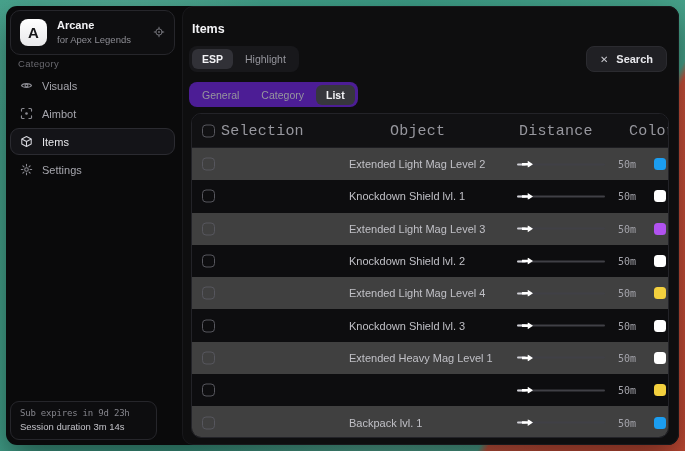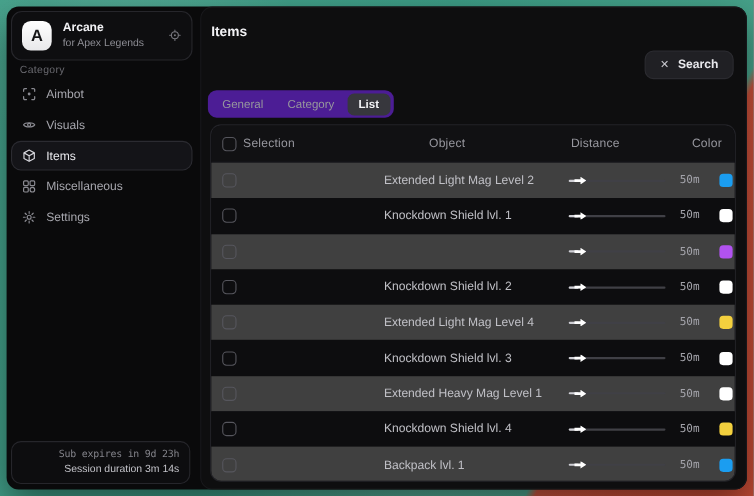--- a/index.html
+++ b/index.html
@@ -37,22 +37,22 @@
   .nav-item {
     height:27px; border-radius:9px; display:flex; align-items:center; gap:9px;
     padding:0 9px; margin-bottom:1px; border:1px solid transparent; cursor:pointer;
   }
   .nav-item .nav-ic { color:#8b8b92; display:flex; }
   .nav-item .nav-label { font-size:11px; color:#a6a6ad; }
   .nav-item.active { background:#141418; border-color:#2b2b31; }
   .nav-item.active .nav-label { color:#e8e8ec; }
   .nav-item.active .nav-ic { color:#d6d6dc; }
   .footer-card {
-    position:absolute; left:4px; bottom:5px; width:163px; height:39px;
-    border:1px solid #26262b; border-radius:9px; background:#0d0d0f; padding:6px 9px;text-align:right;
+    position:absolute; left:4px; bottom:5px; width:147px; height:39px;
+    border:1px solid #26262b; border-radius:9px; background:#0d0d0f; padding:6px 9px;
   }
   .foot-line1 { font-family:"DejaVu Sans Mono", monospace; font-size:9px; color:#84848b; margin-bottom:3px; letter-spacing:-0.2px; }
   .foot-line2 { font-size:9.5px; color:#c3c3c9; }
   
   .main {
     position:absolute; left:176px; top:0; right:0; bottom:0;
     background:#0e0e0f; border-radius:11px; border:1px solid #18181b;
   }
   .main-title { position:absolute; left:9px; top:15px; font-size:12.5px; font-weight:700; color:#f2f2f5; }
   .seg {
@@ -74,21 +74,21 @@
   }
   .search-x { font-size:10px; color:#c9c9cf; font-weight:400; }
   
   .table-card {
     position:absolute; left:8px; top:106px; width:478px; height:325px;
     border:1px solid #232328; border-radius:10px; background:#0d0d0f; overflow:hidden;
   }
   .thead {
     position:relative; height:34px; background:#111113; border-bottom:1px solid #1d1d21;
   }
-  .hcell { position:absolute; top:50%; transform:translateY(-50%); font-family:Liberation Sans, sans-serif; font-size:11px; color:#97979e; letter-spacing:0.2px; }
+  .hcell { position:absolute; top:50%; transform:translateY(-50%); font-family:Liberation Mono, monospace; font-size:15px; color:#97979e; letter-spacing:0.2px; }
   .h-sel { left:29px; } .h-obj { left:157px;margin-left:41px; } .h-dist { left:327px; } .h-col { left:437px; }
   .trow { position:relative; height:32.3px; }
   .trow.lite { background:#404040; }
   .trow.dark { background:#0d0d0f; }
   .cb {
     position:absolute; left:10px; top:50%; transform:translateY(-50%);
     width:13px; height:13px; border:1.5px solid #56565d; border-radius:4px; background:transparent; cursor:pointer;
   }
   .obj { position:absolute; left:157px; top:50%; transform:translateY(-50%); font-size:11px; color:#c0c0c6; white-space:nowrap; }
   .slider { position:absolute; left:325px; top:50%; transform:translateY(-50%); width:88px; height:9px; cursor:pointer; }
@@ -121,79 +121,72 @@
           <path d="M8 1.6v2.2M8 12.2v2.2M1.6 8h2.2M12.2 8h2.2"></path>
         </svg>
       </span>
     </div>
 
     <div class="category-label">Category</div>
 
     <div class="nav">
       <div class="nav-item">
         <span class="nav-ic">
+          <svg width="13" height="13" viewBox="0 0 16 16" fill="none" stroke="currentColor" stroke-width="1.3">
+            <path d="M1.8 8C3.6 4.9 12.4 4.9 14.2 8C12.4 11.1 3.6 11.1 1.8 8Z"></path>
+              <circle cx="8" cy="8" r="1.7"></circle>
+          </svg>
+        </span>
+        <span class="nav-label">Visuals</span>
+      </div>
+      <div class="nav-item">
+        <span class="nav-ic">
           <svg width="13" height="13" viewBox="0 0 16 16" fill="none" stroke="currentColor" stroke-width="1.4" stroke-linecap="round">
             <path d="M1.8 5V3.2A1.4 1.4 0 0 1 3.2 1.8H5"></path>
               <path d="M11 1.8h1.8A1.4 1.4 0 0 1 14.2 3.2V5"></path>
             <path d="M14.2 11v1.8a1.4 1.4 0 0 1-1.4 1.4H11"></path>
               <path d="M5 14.2H3.2a1.4 1.4 0 0 1-1.4-1.4V11"></path>
             <circle cx="8" cy="8" r="1.6" fill="currentColor" stroke="none"></circle>
           </svg>
         </span>
         <span class="nav-label">Aimbot</span>
       </div>
-      <div class="nav-item">
-        <span class="nav-ic">
-          <svg width="13" height="13" viewBox="0 0 16 16" fill="none" stroke="currentColor" stroke-width="1.3">
-            <path d="M1.8 8C3.6 4.9 12.4 4.9 14.2 8C12.4 11.1 3.6 11.1 1.8 8Z"></path>
-              <circle cx="8" cy="8" r="1.7"></circle>
-          </svg>
-        </span>
-        <span class="nav-label">Visuals</span>
-      </div>
       <div class="nav-item active">
         <span class="nav-ic">
           <svg width="13" height="13" viewBox="0 0 16 16" fill="none" stroke="currentColor" stroke-width="1.3" stroke-linejoin="round">
             <path d="M8 1.8 13.8 4.9v6.2L8 14.2 2.2 11.1V4.9Z"></path>
               <path d="M2.2 4.9 8 8l5.8-3.1M8 8v6.2"></path>
           </svg>
         </span>
         <span class="nav-label">Items</span>
       </div>
       <div class="nav-item">
         <span class="nav-ic">
-          <svg width="13" height="13" viewBox="0 0 16 16" fill="none" stroke="currentColor" stroke-width="1.3">
-            <rect x="1.8" y="1.8" width="5.2" height="5.2" rx="1.2"></rect>
-              <rect x="9" y="1.8" width="5.2" height="5.2" rx="1.2"></rect>
-            <rect x="1.8" y="9" width="5.2" height="5.2" rx="1.2"></rect>
-              <rect x="9" y="9" width="5.2" height="5.2" rx="2.6"></rect>
-          </svg>
-        </span>
-        <span class="nav-label">Miscellaneous</span>
-      </div>
-      <div class="nav-item">
-        <span class="nav-ic">
           <svg width="13" height="13" viewBox="0 0 16 16" fill="none" stroke="currentColor" stroke-width="1.3" stroke-linecap="round">
             <circle cx="8" cy="8" r="2.2"></circle>
             <path d="M8 1.6v2M8 12.4v2M1.6 8h2M12.4 8h2M3.5 3.5l1.4 1.4M11.1 11.1l1.4 1.4M12.5 3.5l-1.4 1.4M4.9 11.1l-1.4 1.4"></path>
           </svg>
         </span>
         <span class="nav-label">Settings</span>
       </div>
     </div>
 
     <div class="footer-card">
       <div class="foot-line1">Sub expires in 9d 23h</div>
       <div class="foot-line2">Session duration 3m 14s</div>
     </div>
   </div>
 
   <div class="main">
     <div class="main-title">Items</div>
 
+    <div class="seg">
+      <button class="seg-btn active">ESP</button>
+      <button class="seg-btn">Highlight</button>
+    </div>
 
     <button class="search-btn">
       <span class="search-x">✕</span>
       <span>Search</span>
     </button>
 
     <div class="seg2">
       <button class="seg-btn">General</button>
       <button class="seg-btn">Category</button>
       <button class="seg-btn active">List</button>
@@ -225,20 +218,21 @@
         <div class="slider">
             <div class="track"></div>
             <div class="fill"></div>
             <div class="thumb"></div>
           </div>
         <span class="dist">50m</span>
         <span class="swatch" style="background: rgb(255, 255, 255);"></span>
       </div>
       <div class="trow lite">
         <span class="cb"></span>
+        <span class="obj">Extended Light Mag Level 3</span>
         <div class="slider">
             <div class="track"></div>
             <div class="fill"></div>
             <div class="thumb"></div>
           </div>
         <span class="dist">50m</span>
         <span class="swatch" style="background: rgb(177, 82, 240);"></span>
       </div>
       <div class="trow dark">
         <span class="cb"></span>
@@ -279,21 +273,20 @@
         <div class="slider">
             <div class="track"></div>
             <div class="fill"></div>
             <div class="thumb"></div>
           </div>
         <span class="dist">50m</span>
         <span class="swatch" style="background: rgb(255, 255, 255);"></span>
       </div>
       <div class="trow dark">
         <span class="cb"></span>
-        <span class="obj">Knockdown Shield lvl. 4</span>
         <div class="slider">
             <div class="track"></div>
             <div class="fill"></div>
             <div class="thumb"></div>
           </div>
         <span class="dist">50m</span>
         <span class="swatch" style="background: rgb(243, 208, 62);"></span>
       </div>
       <div class="trow lite">
         <span class="cb"></span>

